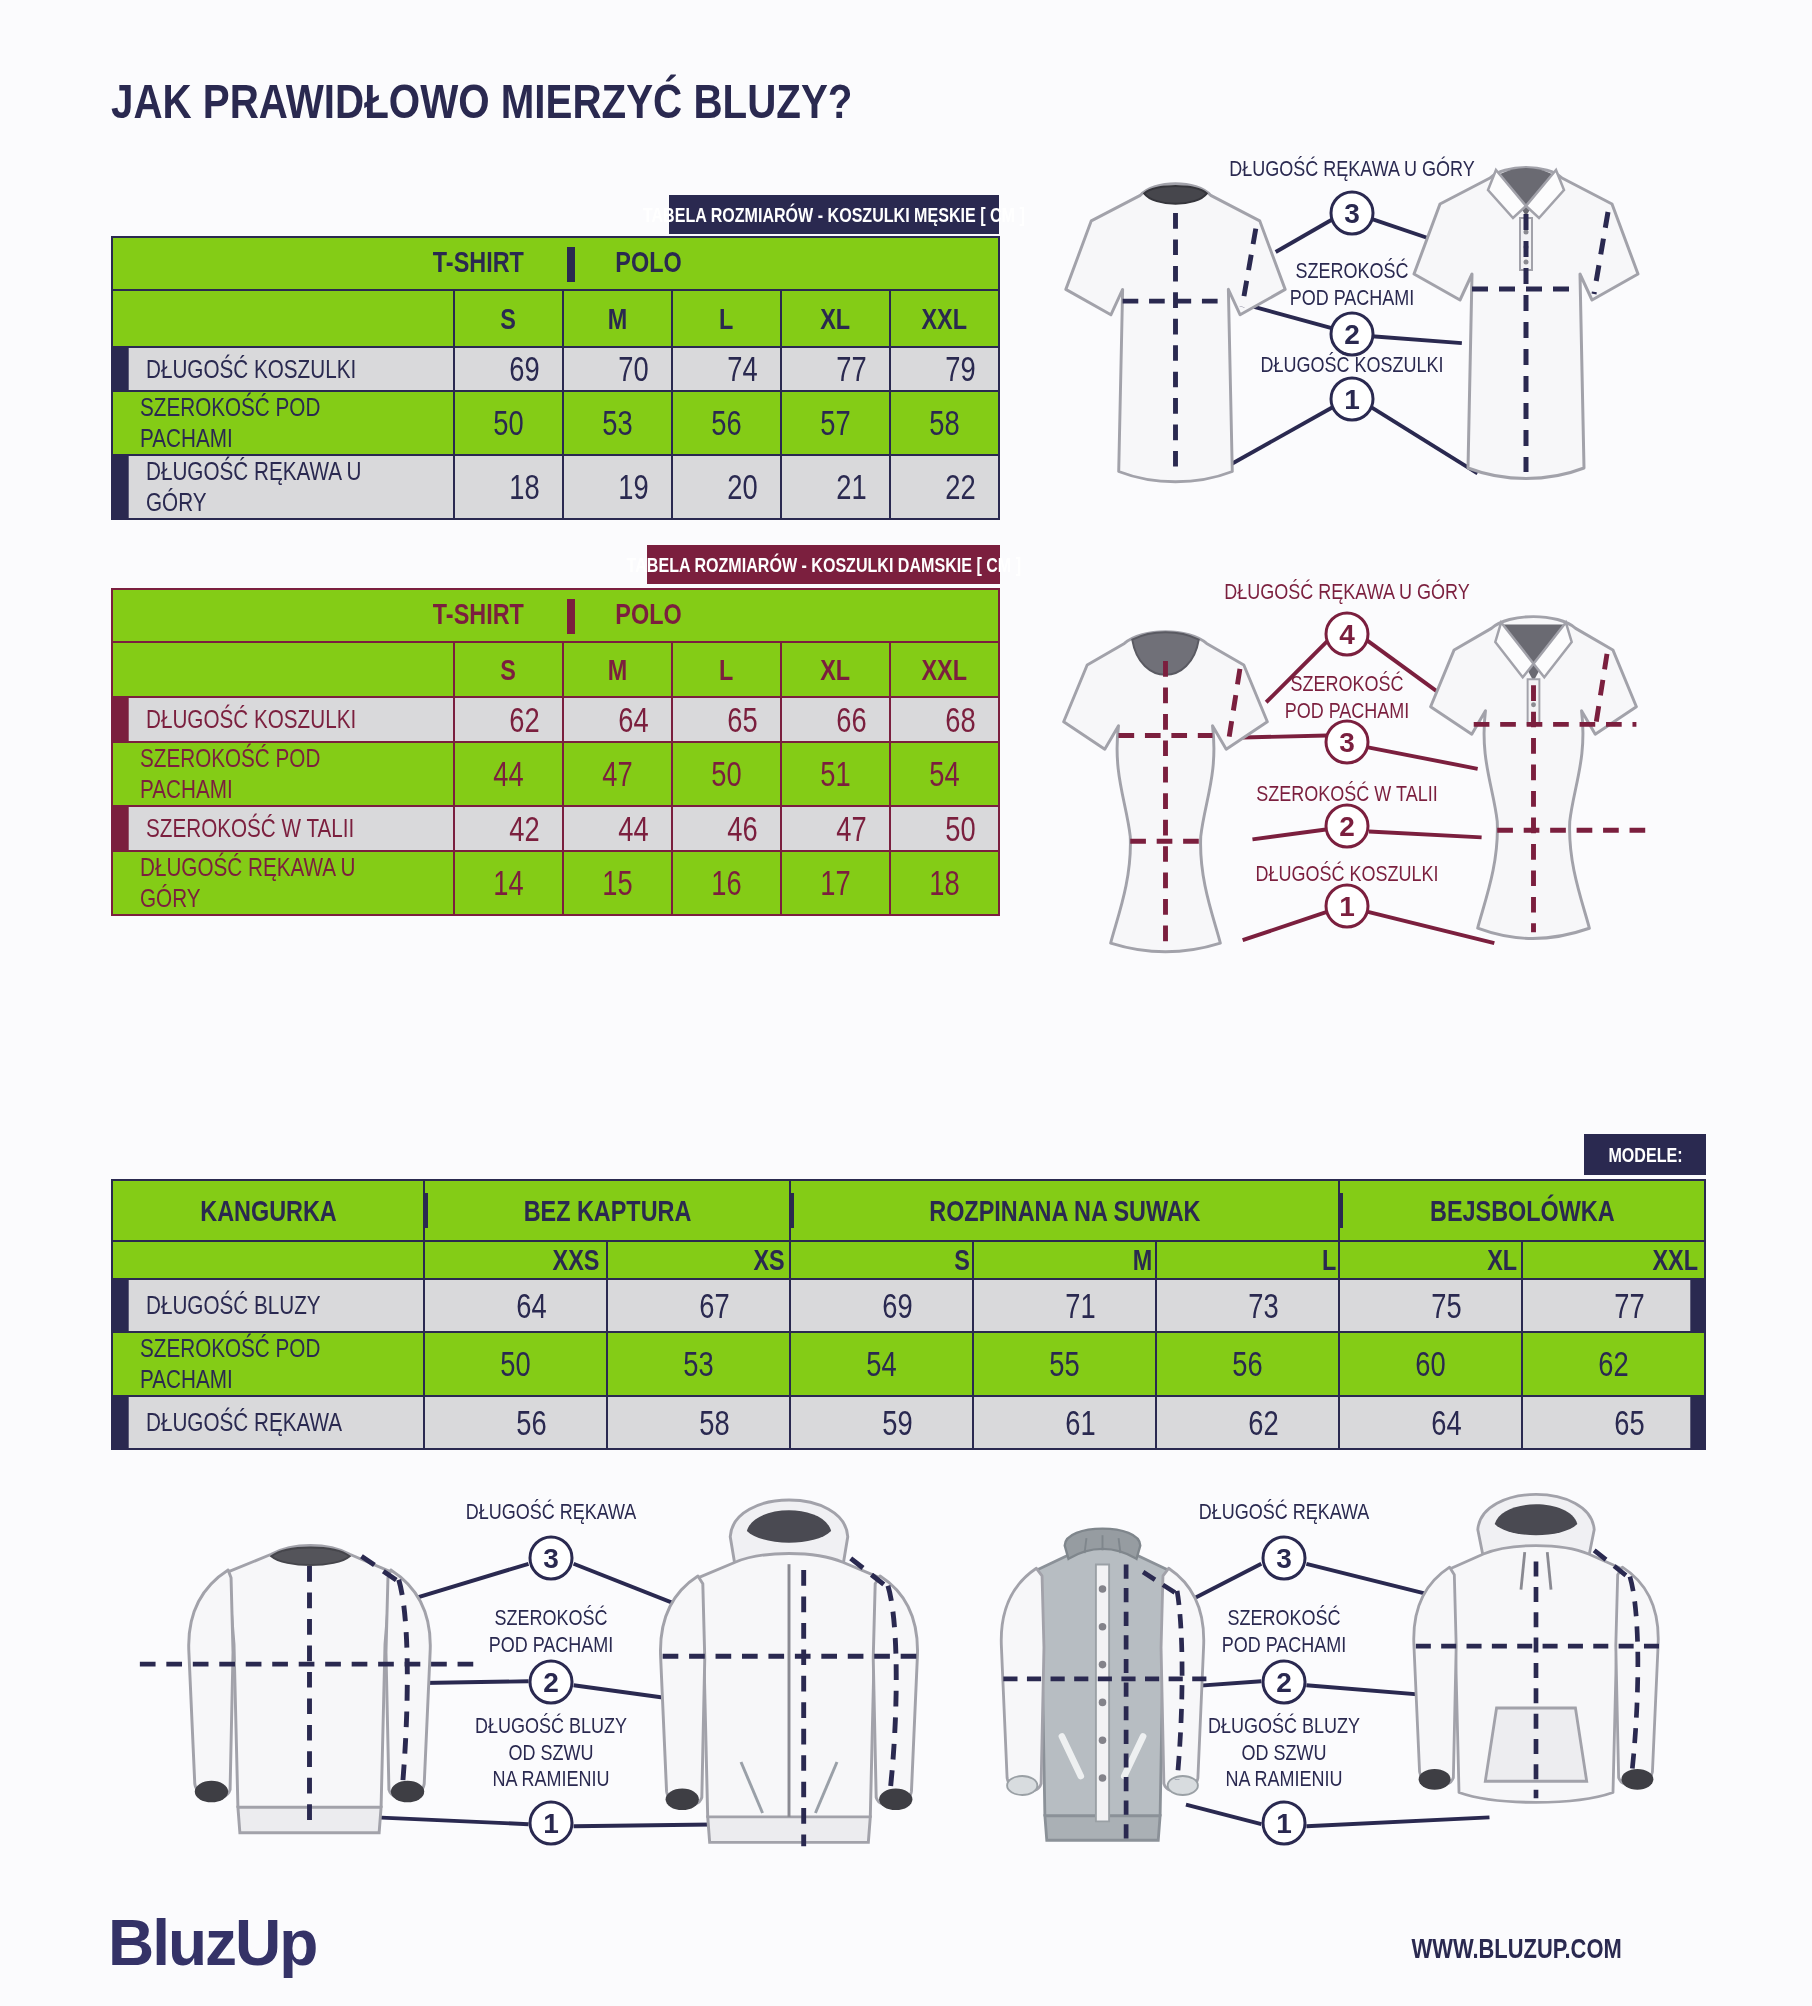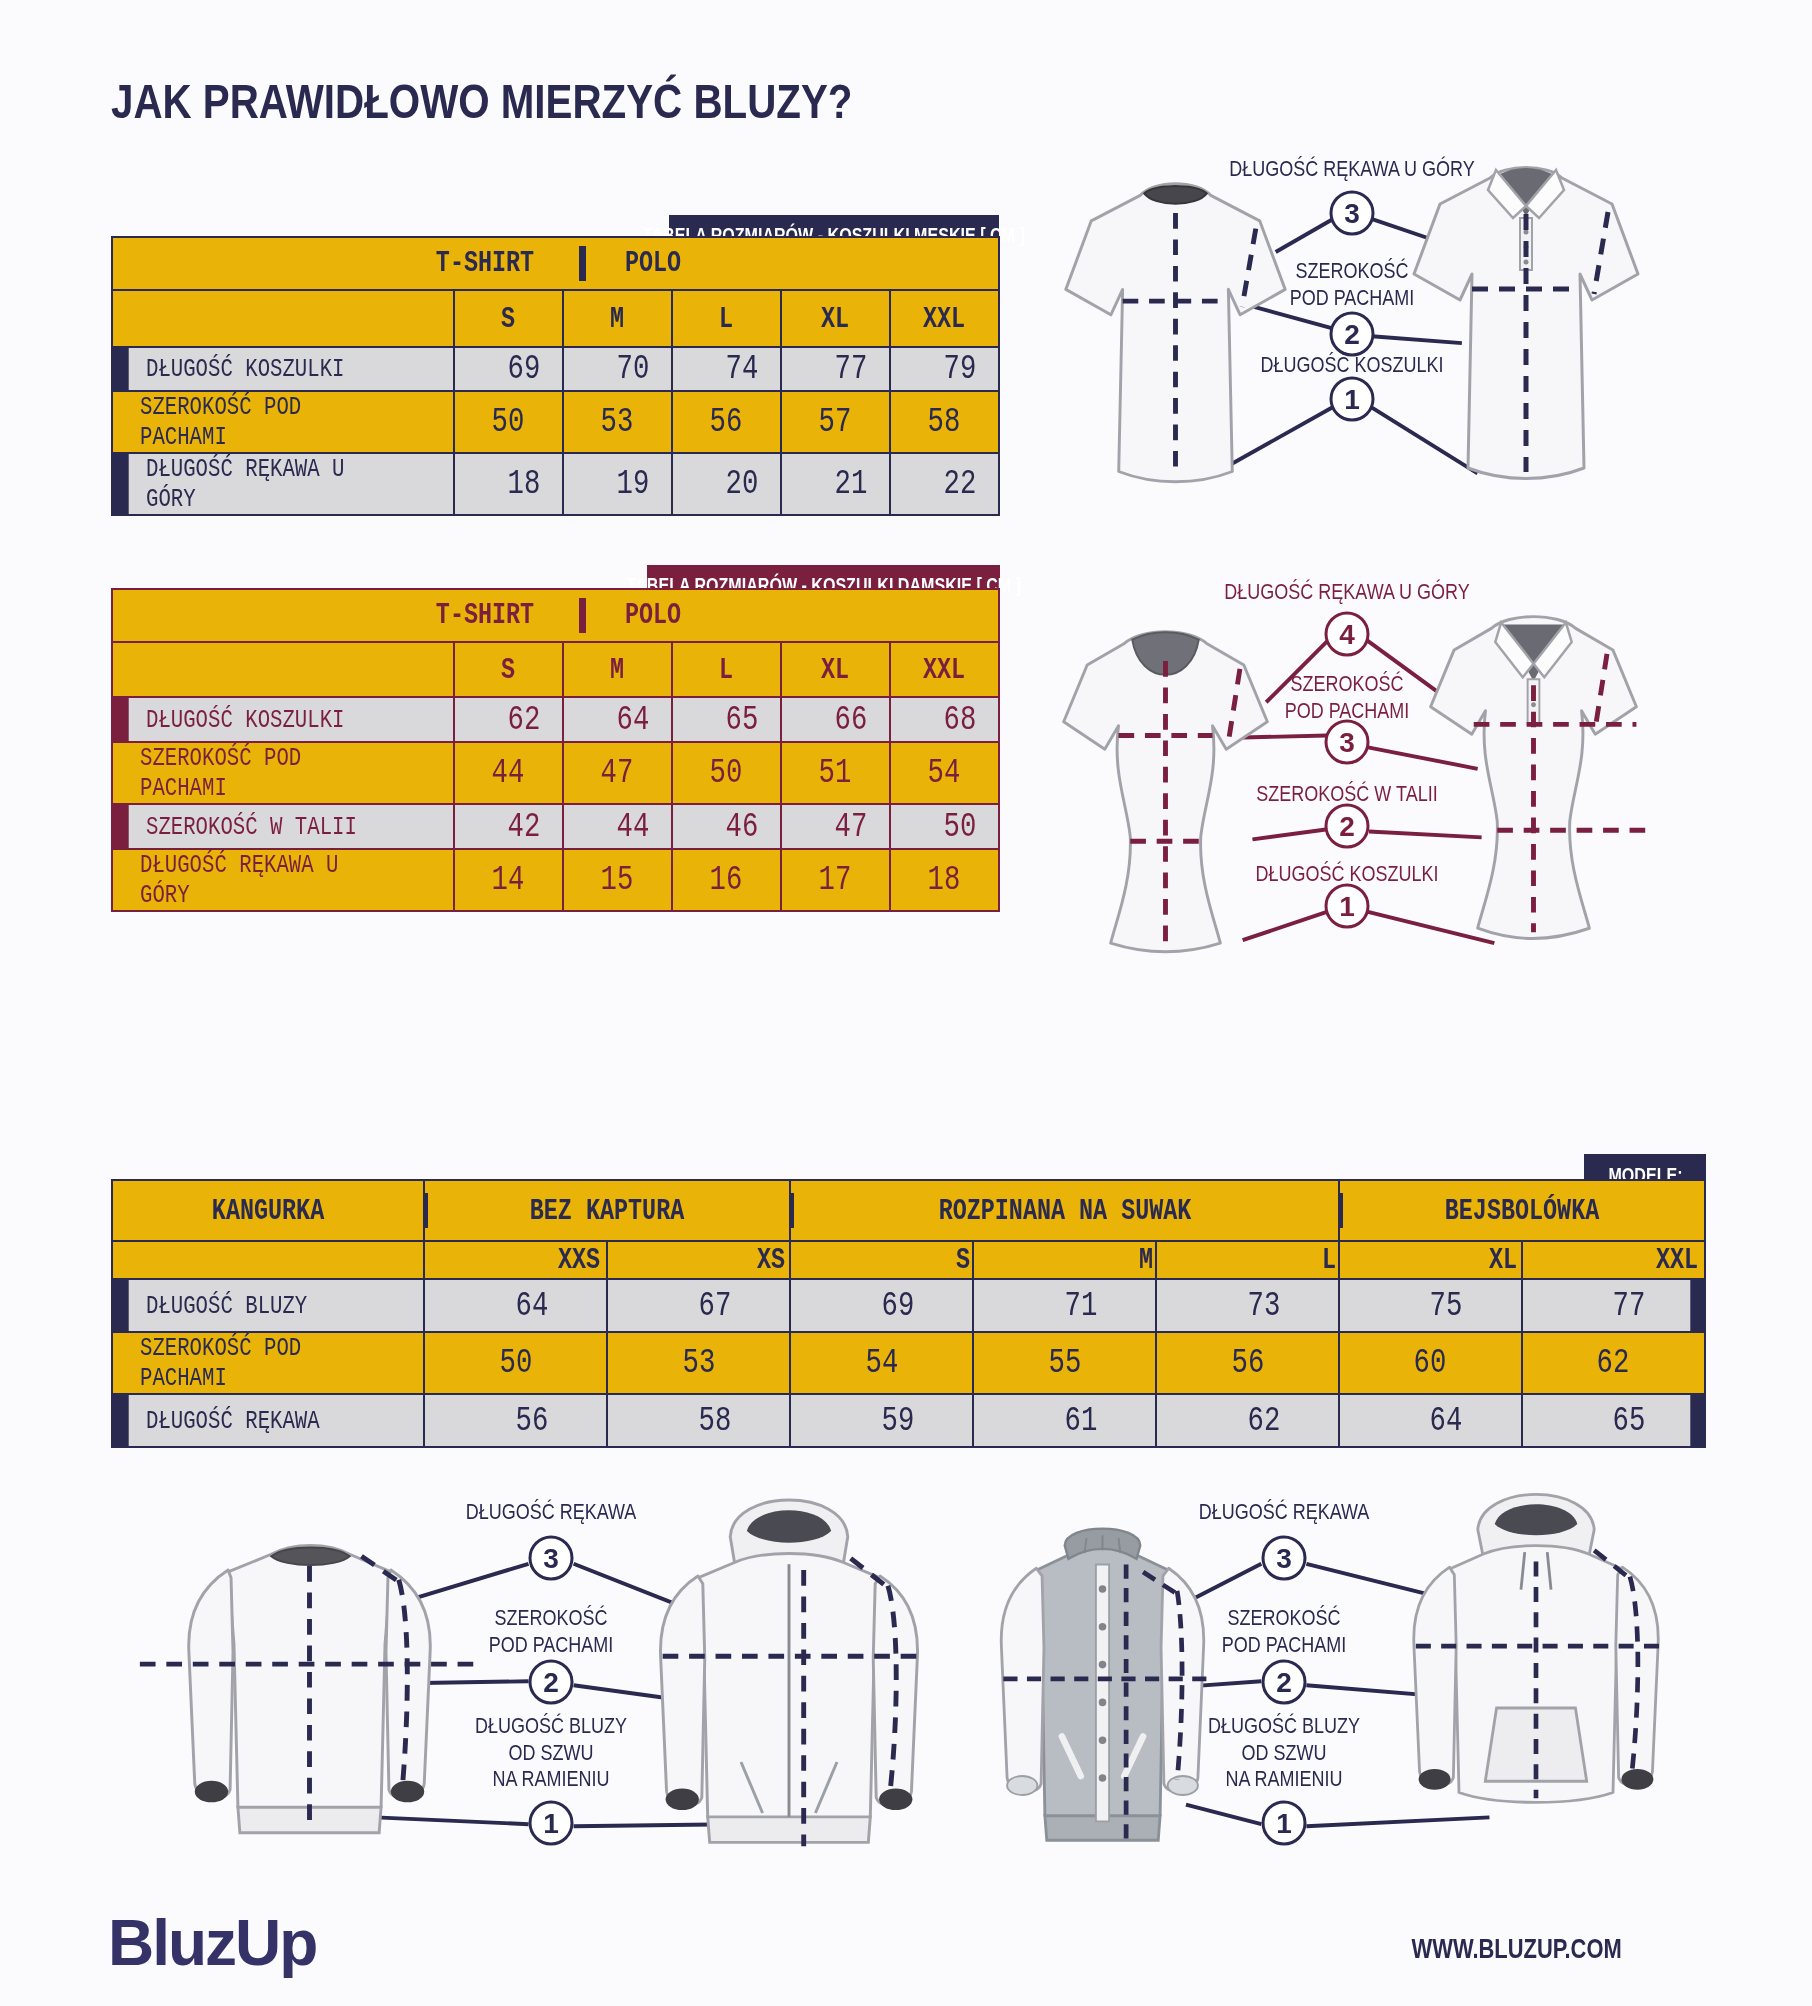--- a/index.html
+++ b/index.html
@@ -13,29 +13,29 @@
   .page{position:relative;width:1812px;height:2006px;background:var(--bg);overflow:hidden;}
 
   .cn{display:inline-block;transform:scaleX(.78);}
   .cn-l{display:inline-block;transform:scaleX(.78);transform-origin:left center;}
   .cn-r{display:inline-block;transform:scaleX(.80);transform-origin:right center;}
 
   .title{position:absolute;left:111px;top:74px;font-size:48px;font-weight:700;color:var(--navy);
          white-space:nowrap;transform:scaleX(.84);transform-origin:left center;letter-spacing:0;}
 
   .badge{position:absolute;display:flex;align-items:center;justify-content:center;
-         color:#fff;font-weight:700;font-size:20.6px;white-space:nowrap;margin-top:20px;}
+         color:#fff;font-weight:700;font-size:20.6px;white-space:nowrap;}
   .badge-navy{background:var(--navy);}
   .badge-maroon{background:var(--maroon);}
 
   .sizetable{position:absolute;}
   .acc-navy{--acc:var(--navy);color:var(--navy);}
   .acc-maroon{--acc:var(--maroon);color:var(--maroon);}
-  .sizetable table{width:100%;border-collapse:collapse;table-layout:fixed;background:#eab308;
-                   border:2.9px solid var(--acc);font-family:Liberation Mono, monospace;}
+  .sizetable table{width:100%;border-collapse:collapse;table-layout:fixed;background:#84cc16;
+                   border:2.9px solid var(--acc);}
   .sizetable td,.sizetable th{border:2px solid var(--acc);text-align:center;color:var(--acc);overflow:hidden;}
   .sizetable tr.types td{font-weight:700;font-size:30px;position:relative;}
   .sizetable tr.sizes th{font-weight:700;font-size:30px;}
   .sizetable tbody td{font-size:35px;font-weight:400;}
   .sizetable tbody td.lbl{text-align:left;padding-left:27.4px;font-size:26.5px;}
   .sizetable tr.shade td{background:var(--shade);padding-left:32px;}
   .sizetable tr.shade td.lbl{box-shadow:inset 15.7px 0 0 var(--acc);padding-left:33px;}
   .t-models tr.shade td:last-child{box-shadow:inset -13.7px 0 0 var(--acc);}
   .vbar{position:absolute;left:-3.9px;top:11.8px;bottom:11.8px;width:6.9px;background:var(--acc);}
   .vbar-in{display:inline-block;width:7.8px;height:35px;background:var(--acc);margin:0 31px;vertical-align:middle;}

